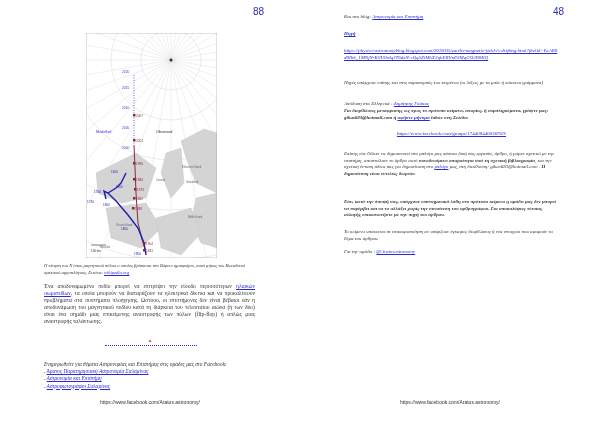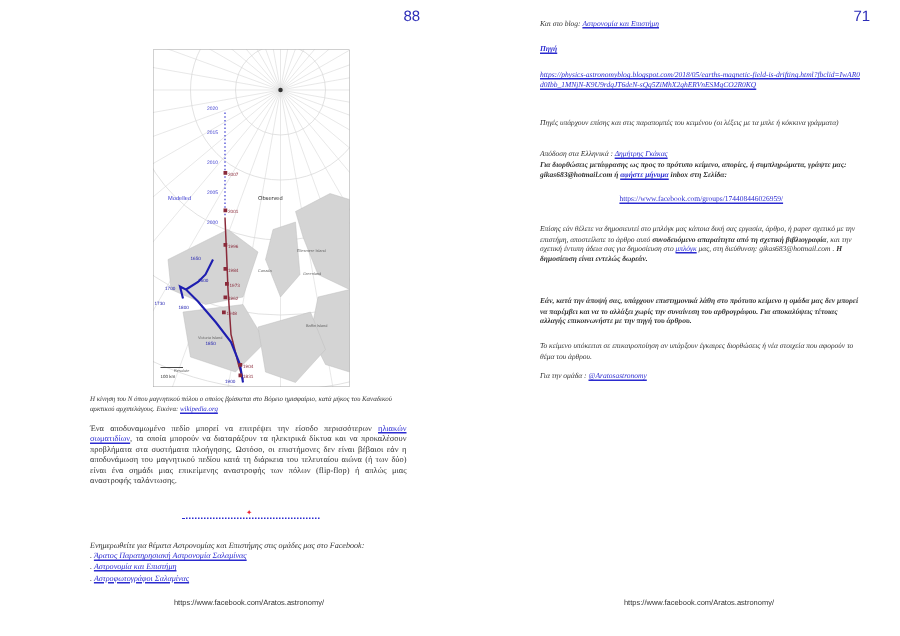--- a/index.html
+++ b/index.html
@@ -1,17 +1,17 @@
 <!DOCTYPE html>
 <html><head>
 <meta charset="utf-8">
 <style>
   html, body { margin:0; padding:0; background:#fff; }
   body { width:600px; height:424px; position:relative; overflow:hidden; font-family:"Liberation Serif", serif; color:#222; }
-  .page { position:absolute; top:0; height:356px; width:300px;margin-left:16px; }
+  .page { position:absolute; top:0; height:356px; width:300px; }
   .page.left { left:0; }
   .page.right { left:300px; }
   .pgnum { position:absolute; top:6px; font-family:"Liberation Sans", sans-serif; font-size:10px; color:#2d2db8; }
   .left .pgnum { left:253px; }
   .right .pgnum { left:553px; left:253px; }
   .footer { position:absolute; top:399px; width:300px; text-align:center; font-family:"Liberation Sans", sans-serif; font-size:5px; color:#333; }
   .map { position:absolute; left:86px; top:33px; width:131px; height:225px; background:#fff; }
   .caption { position:absolute; left:44px; top:262px; width:205px; font-size:4.6px; font-style:italic; line-height:7px; color:#333; }
   a, .link { color:#2b2bd0; text-decoration:underline; }
   .para { position:absolute; left:44px; top:283px; width:211px; font-size:5.6px; line-height:7.1px; text-align:justify; color:#333; }
@@ -148,21 +148,21 @@
     <span>Ενημερωθείτε για θέματα Αστρονομίας και Επιστήμης στις ομάδες μας στο Facebook:</span>
     <span class="li">. <a>Άρατος Παρατηρησιακή Αστρονομία Σαλαμίνας</a></span>
     <span class="li">. <a>Αστρονομία και Επιστήμη</a></span>
     <span class="li">. <a>Αστροφωτογράφοι Σαλαμίνας</a></span>
   </div>
 
   <div class="footer">https://www.facebook.com/Aratos.astronomy/</div>
 </div>
 
 <div class="page right">
-  <div class="pgnum">71</div>
+  <div class="pgnum">48</div>
 
   <div class="r" style="top:14px;">
     <span>Και στο blog: </span><a>Αστρονομία και Επιστήμη</a>
   </div>
 
   <div class="r bold" style="top:31px;">
     <a>Πηγή</a>
   </div>
 
   <div class="r" style="top:48px; word-break:break-all;">

